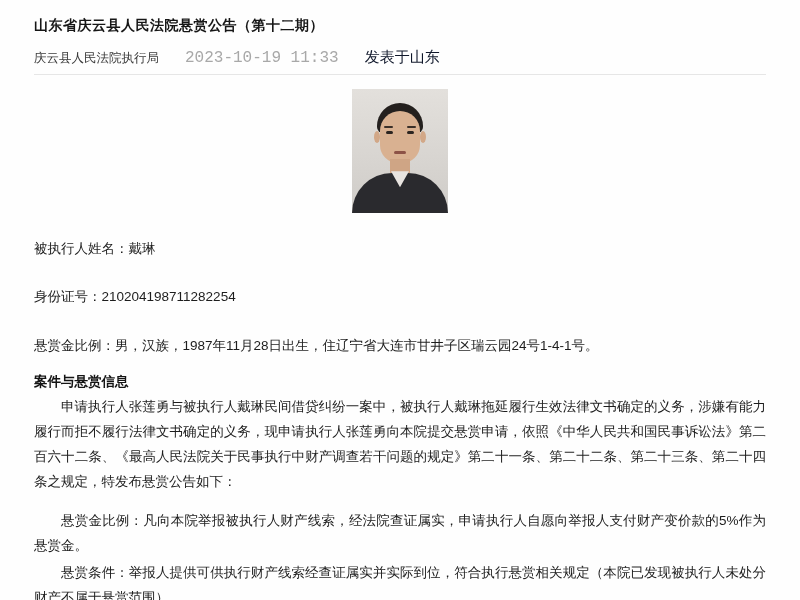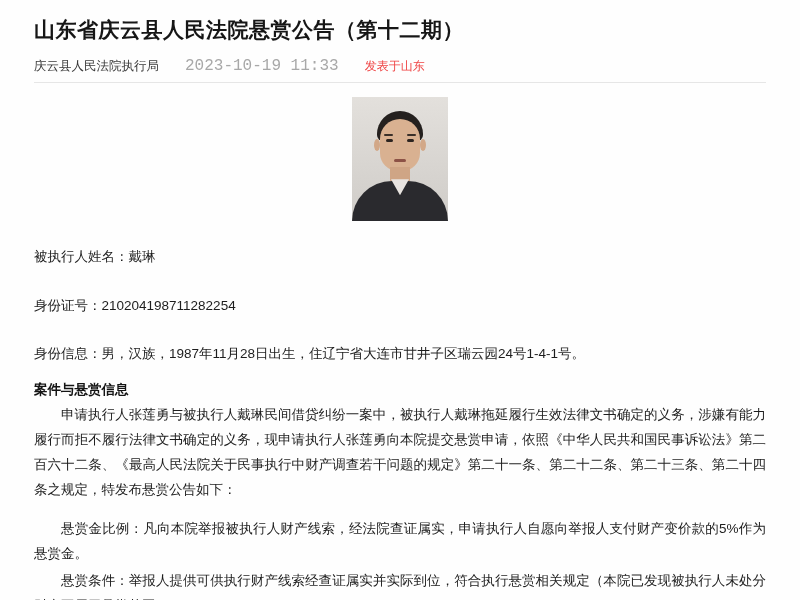--- a/index.html
+++ b/index.html
@@ -16,21 +16,21 @@
   }
   .page {
     position: relative;
     width: 800px;
     height: 600px;
     box-sizing: border-box;
     padding: 14px 34px 0 34px;
     background: #fefefe;
   }
   .doc-title {
-    font-size: 21px;
+    font-size: 14px;
     font-weight: 700;
     color: #161616;
     letter-spacing: 0.5px;
     line-height: 1.3;
     margin: 2px 0 0 0;
   }
   .meta-row {
     display: flex;
     align-items: baseline;
     gap: 26px;
@@ -41,22 +41,22 @@
   .meta-source {
     font-size: 12.5px;
     color: #3b3b3b;
   }
   .meta-date {
     font-size: 16px;
     color: #a8a8a8;
     font-family: Liberation Mono, monospace;
   }
   .meta-place {
-    font-size: 12px;
-    color: #ef4444;
+    font-size: 15px;
+    color: #0f172a;
   }
   .body-p {
     font-size: 13.5px;
     line-height: 1.85;
     color: #1d1d1d;
     text-align: justify;
     text-justify: inter-ideograph;
     margin: 14px 0 0 0;
     text-indent: 2em;
   }
@@ -213,21 +213,21 @@
     </div>
   </div>
 
   <div class="field-line">
     <span class="label">被执行人姓名：</span><span>戴琳</span>
   </div>
   <div class="field-line">
     <span class="label">身份证号：</span><span>210204198711282254</span>
   </div>
   <div class="field-line">
-    <span class="label">身份信息：</span><span>男，汉族，1987年11月28日出生，住辽宁省大连市甘井子区瑞云园24号1-4-1号。</span>
+    <span class="label">悬赏金比例：</span><span>男，汉族，1987年11月28日出生，住辽宁省大连市甘井子区瑞云园24号1-4-1号。</span>
   </div>
 
   <div class="section-head">案件与悬赏信息</div>
 
   <p class="body-p" style="margin-top:0">申请执行人张莲勇与被执行人戴琳民间借贷纠纷一案中，被执行人戴琳拖延履行生效法律文书确定的义务，涉嫌有能力履行而拒不履行法律文书确定的义务，现申请执行人张莲勇向本院提交悬赏申请，依照《中华人民共和国民事诉讼法》第二百六十二条、《最高人民法院关于民事执行中财产调查若干问题的规定》第二十一条、第二十二条、第二十三条、第二十四条之规定，特发布悬赏公告如下：</p>
 
   <p class="body-p" style="margin-top:14px">悬赏金比例：凡向本院举报被执行人财产线索，经法院查证属实，申请执行人自愿向举报人支付财产变价款的5%作为悬赏金。</p>
 
   <p class="body-p" style="margin-top:2px">悬赏条件：举报人提供可供执行财产线索经查证属实并实际到位，符合执行悬赏相关规定（本院已发现被执行人未处分财产不属于悬赏范围）。</p>
 

